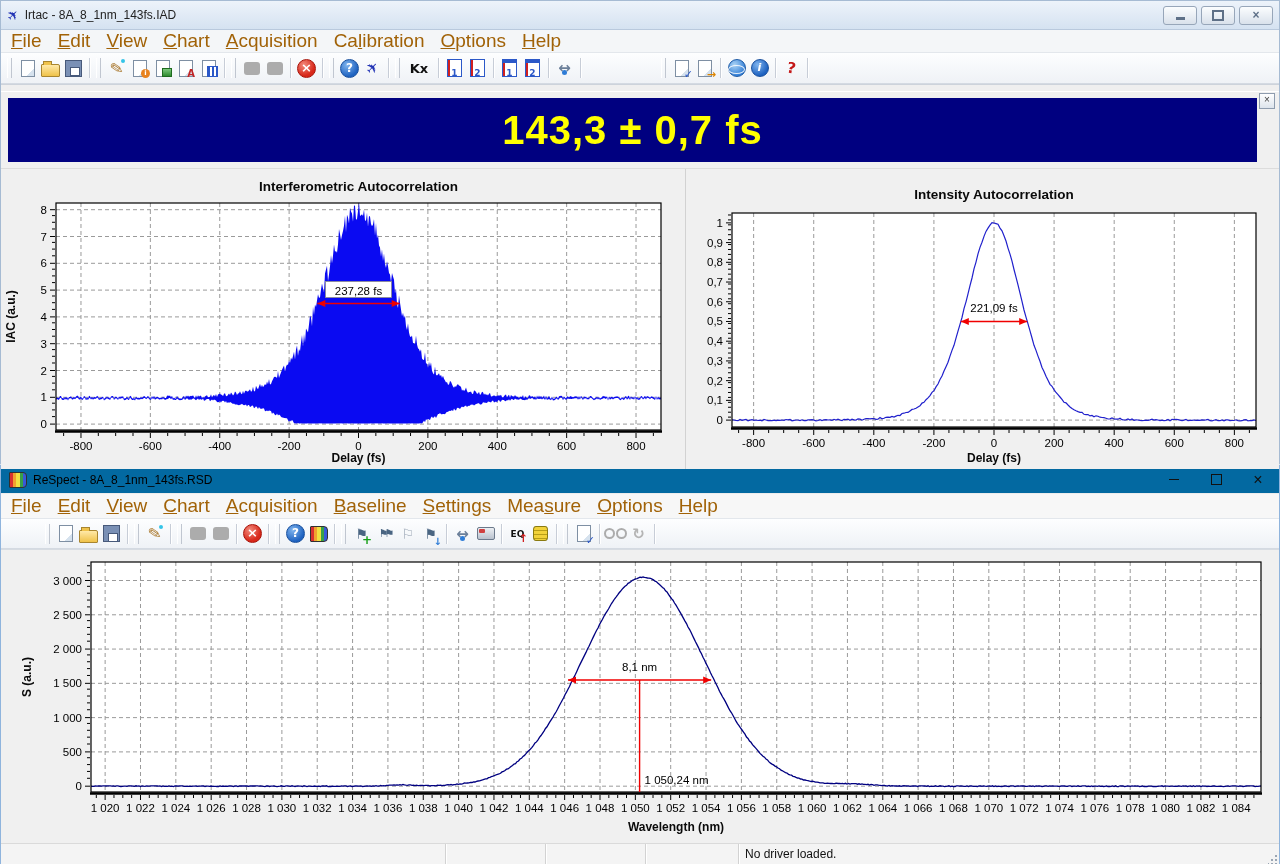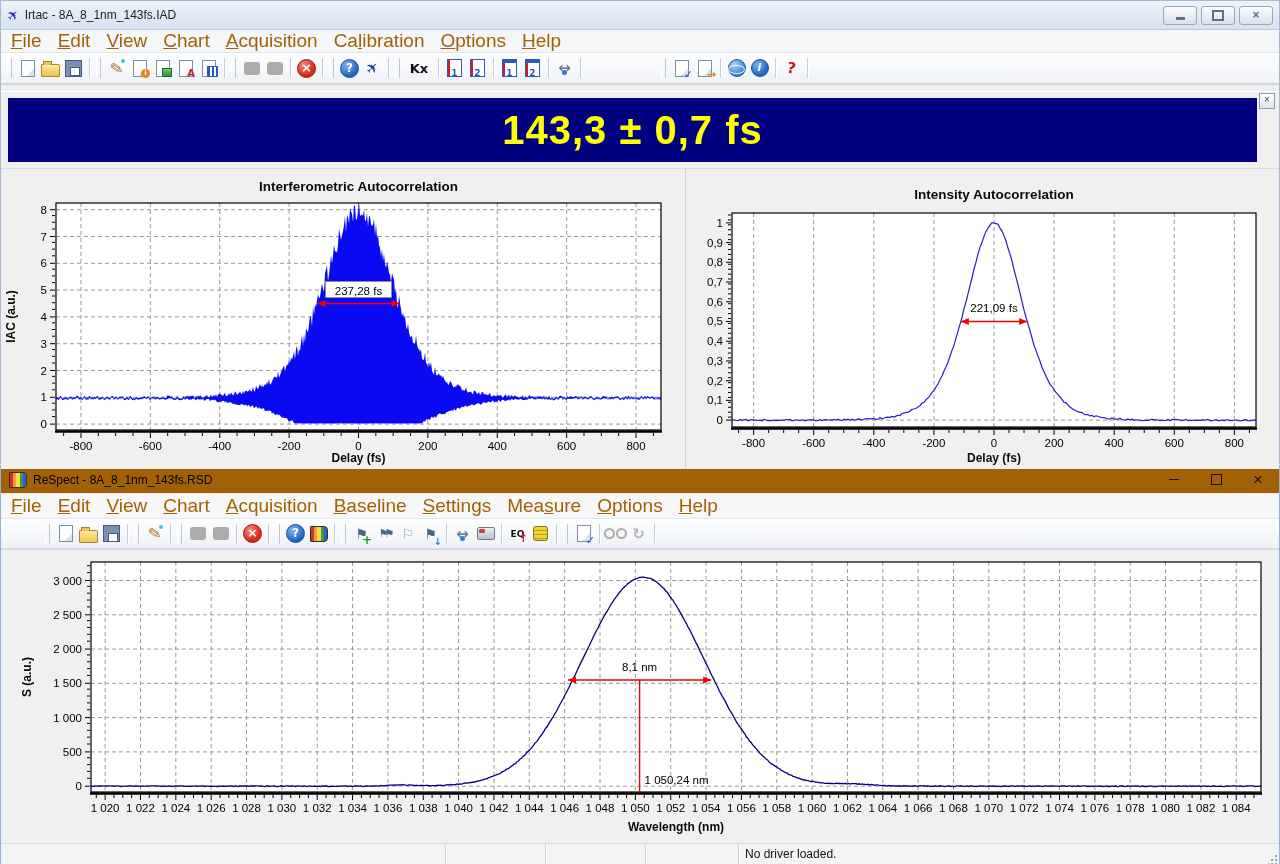--- a/index.html
+++ b/index.html
@@ -18,21 +18,21 @@
   .titlebar .title{font-size:12px;color:#222;margin-left:6px;white-space:nowrap;}
   .winbtns{margin-left:auto;display:flex;gap:4px;}
   .wbtn{width:32px;height:17px;border:1px solid #97A6B9;border-radius:3px;
         background:linear-gradient(#FBFDFE,#D9E1EB);display:flex;align-items:center;
         justify-content:center;color:#5E7087;}
   .wbtn .g-min{width:9px;height:3px;background:#5E7087;margin-top:7px;}
   .wbtn .g-restore{width:8px;height:7px;border:2px solid #5E7087;}
   .wbtn .g-close{font-size:12px;font-weight:bold;line-height:1;}
   .irtac-app-icon{display:inline-block;font-size:14px;color:#2334B5;transform:rotate(-45deg);}
 
-  .titlebar.modern{height:27px;background:#a16207;border-bottom:1px solid #ECECEC;padding:0 0 0 8px;}
+  .titlebar.modern{height:27px;background:#0369a1;border-bottom:1px solid #ECECEC;padding:0 0 0 8px;}
   .titlebar.modern .title{color:#000;}
   .mbtns{margin-left:auto;display:flex;}
   .mbtn{width:42px;height:27px;display:flex;align-items:center;justify-content:center;color:#111;}
   .mbtn .g-min{width:10px;height:1px;background:#111;}
   .mbtn .g-max{width:9px;height:9px;border:1px solid #111;}
   .mbtn .g-close{font-size:16px;font-weight:normal;line-height:1;}
   .respect-app-icon{display:inline-block;width:16px;height:14px;border:1px solid #303030;border-radius:1px 4px 4px 1px;
         background:linear-gradient(90deg,#D83030 0 20%,#F0A030 20% 40%,#F0E040 40% 60%,#38A048 60% 80%,#3858D8 80%);}
 
   

